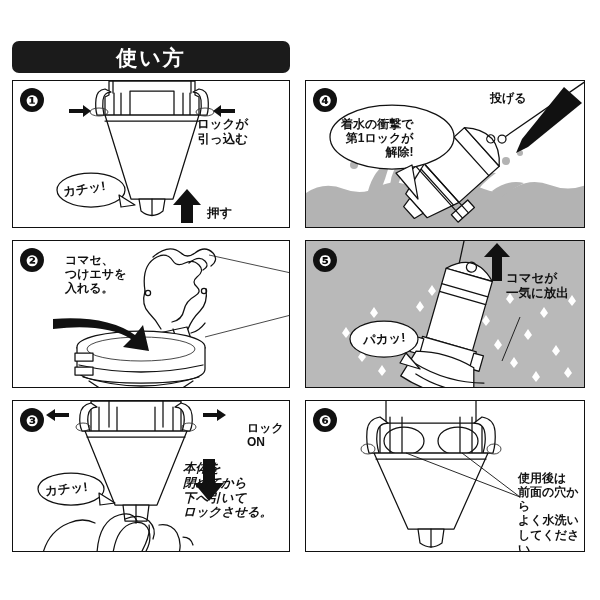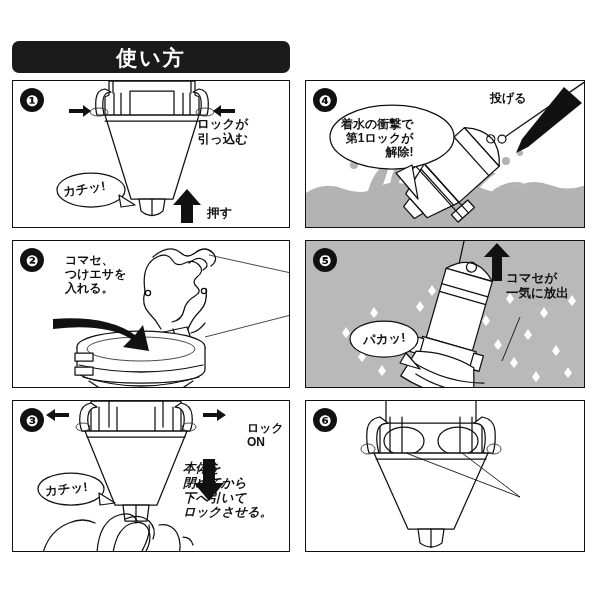--- a/index.html
+++ b/index.html
@@ -337,15 +337,19 @@
       <path class="white" d="M68 52 L182 52 L148 128 L102 128 Z"></path>
       <path class="ink" d="M70 58 L180 58"></path>
 
       <path class="white" d="M112 128 L138 128 L136 142 q-11 8 -22 0 Z"></path>
       <path class="ink" d="M125 128 L125 146"></path>
 
       <path class="lead" d="M100 52 L214 96"></path>
       <path class="lead" d="M156 52 L214 96"></path>
     </svg>
 
+    <div class="cap md" style="left:212px;top:70px;">使用後は
+前面の穴から
+よく水洗い
+してください。</div>
   </div>
 
 </div>
 
 </body></html>

